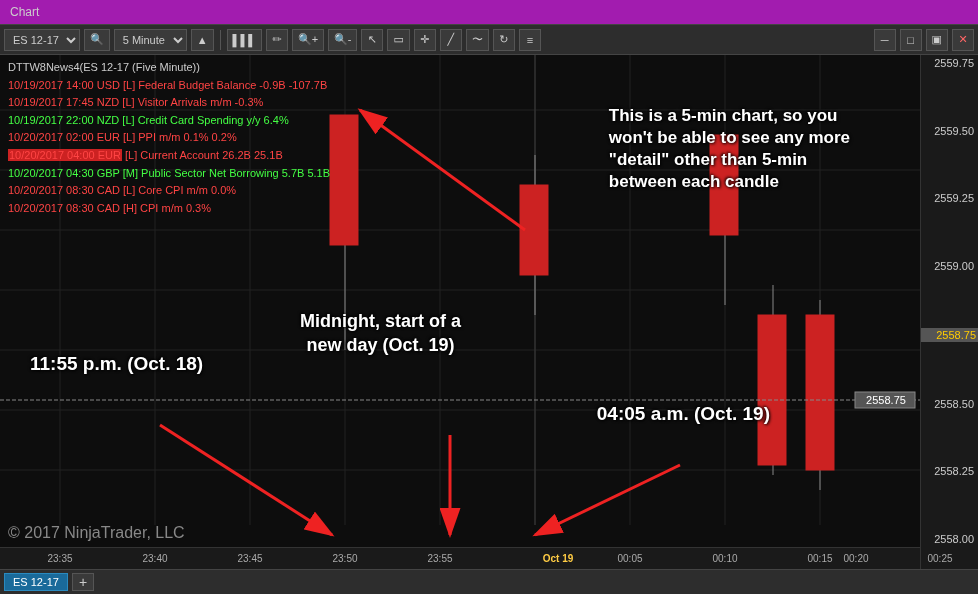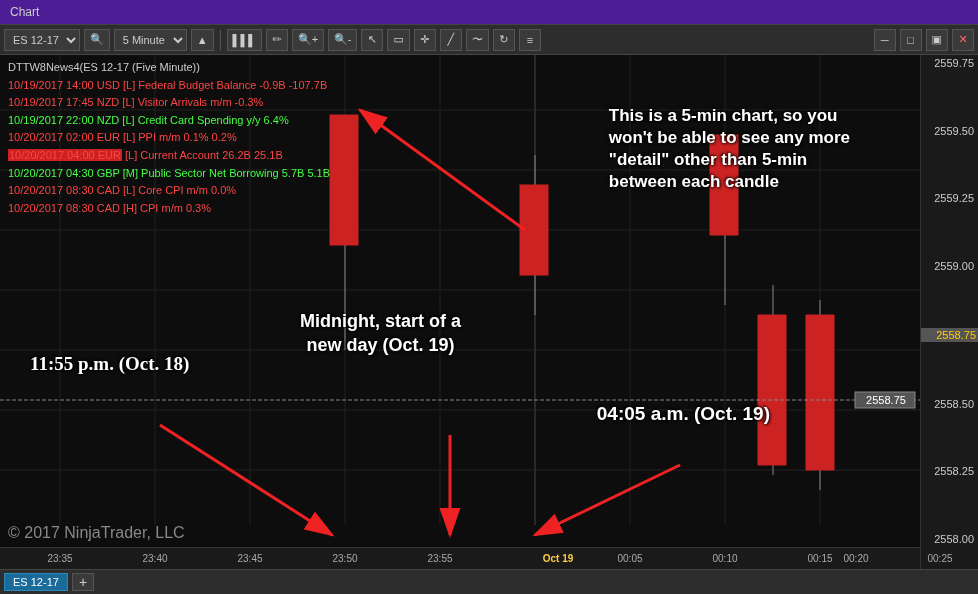--- a/index.html
+++ b/index.html
@@ -1,20 +1,20 @@
 <!DOCTYPE html>
 <html><head>
   <meta charset="utf-8">
   <style>
     * { margin: 0; padding: 0; box-sizing: border-box; }
     body { width: 978px; height: 594px; background: #1a1a1a; font-family: Arial, sans-serif; overflow: hidden; position: relative; }
 
     
     #menubar {
-      background: #4c1d95;
+      background: #a21caf;
       height: 25px;
       display: flex;
       align-items: center;
       padding: 0 4px;
       border-bottom: 1px solid #444;
     }
     .menu-item {
       color: #ccc;
       font-size: 12px;
       padding: 2px 6px;
@@ -287,21 +287,21 @@
         <div class="news-red">10/20/2017 08:30 CAD [H] CPI m/m  0.3%</div>
       </div>
 
       <div class="annotation-text" style="top:50px; right:70px; font-size:17px; text-align:left; max-width:380px;">
         This is a 5-min chart, so you<br>
         won't be able to see any more<br>
         "detail" other than 5-min<br>
         between each candle
       </div>
 
-      <div class="annotation-text" style="bottom:170px; left:30px; font-size:19px;font-family:Liberation Serif, serif;">11:55 p.m. (Oct. 18)</div>
+      <div class="annotation-text" style="bottom:170px; left:30px; font-size:19px;">11:55 p.m. (Oct. 18)</div>
 
       <div class="annotation-text" style="bottom:190px; left:300px; font-size:18px; text-align:center;">
         Midnight, start of a<br>new day (Oct. 19)
       </div>
 
       <div class="annotation-text" style="bottom:120px; right:150px; font-size:19px;">04:05 a.m. (Oct. 19)</div>
 
       <svg class="arrow-overlay" style="position:absolute;top:0;left:0;width:920px;height:100%;pointer-events:none;" xmlns="http://www.w3.org/2000/svg">
         <defs>
           <marker id="arrowhead" markerWidth="10" markerHeight="7" refX="9" refY="3.5" orient="auto">

